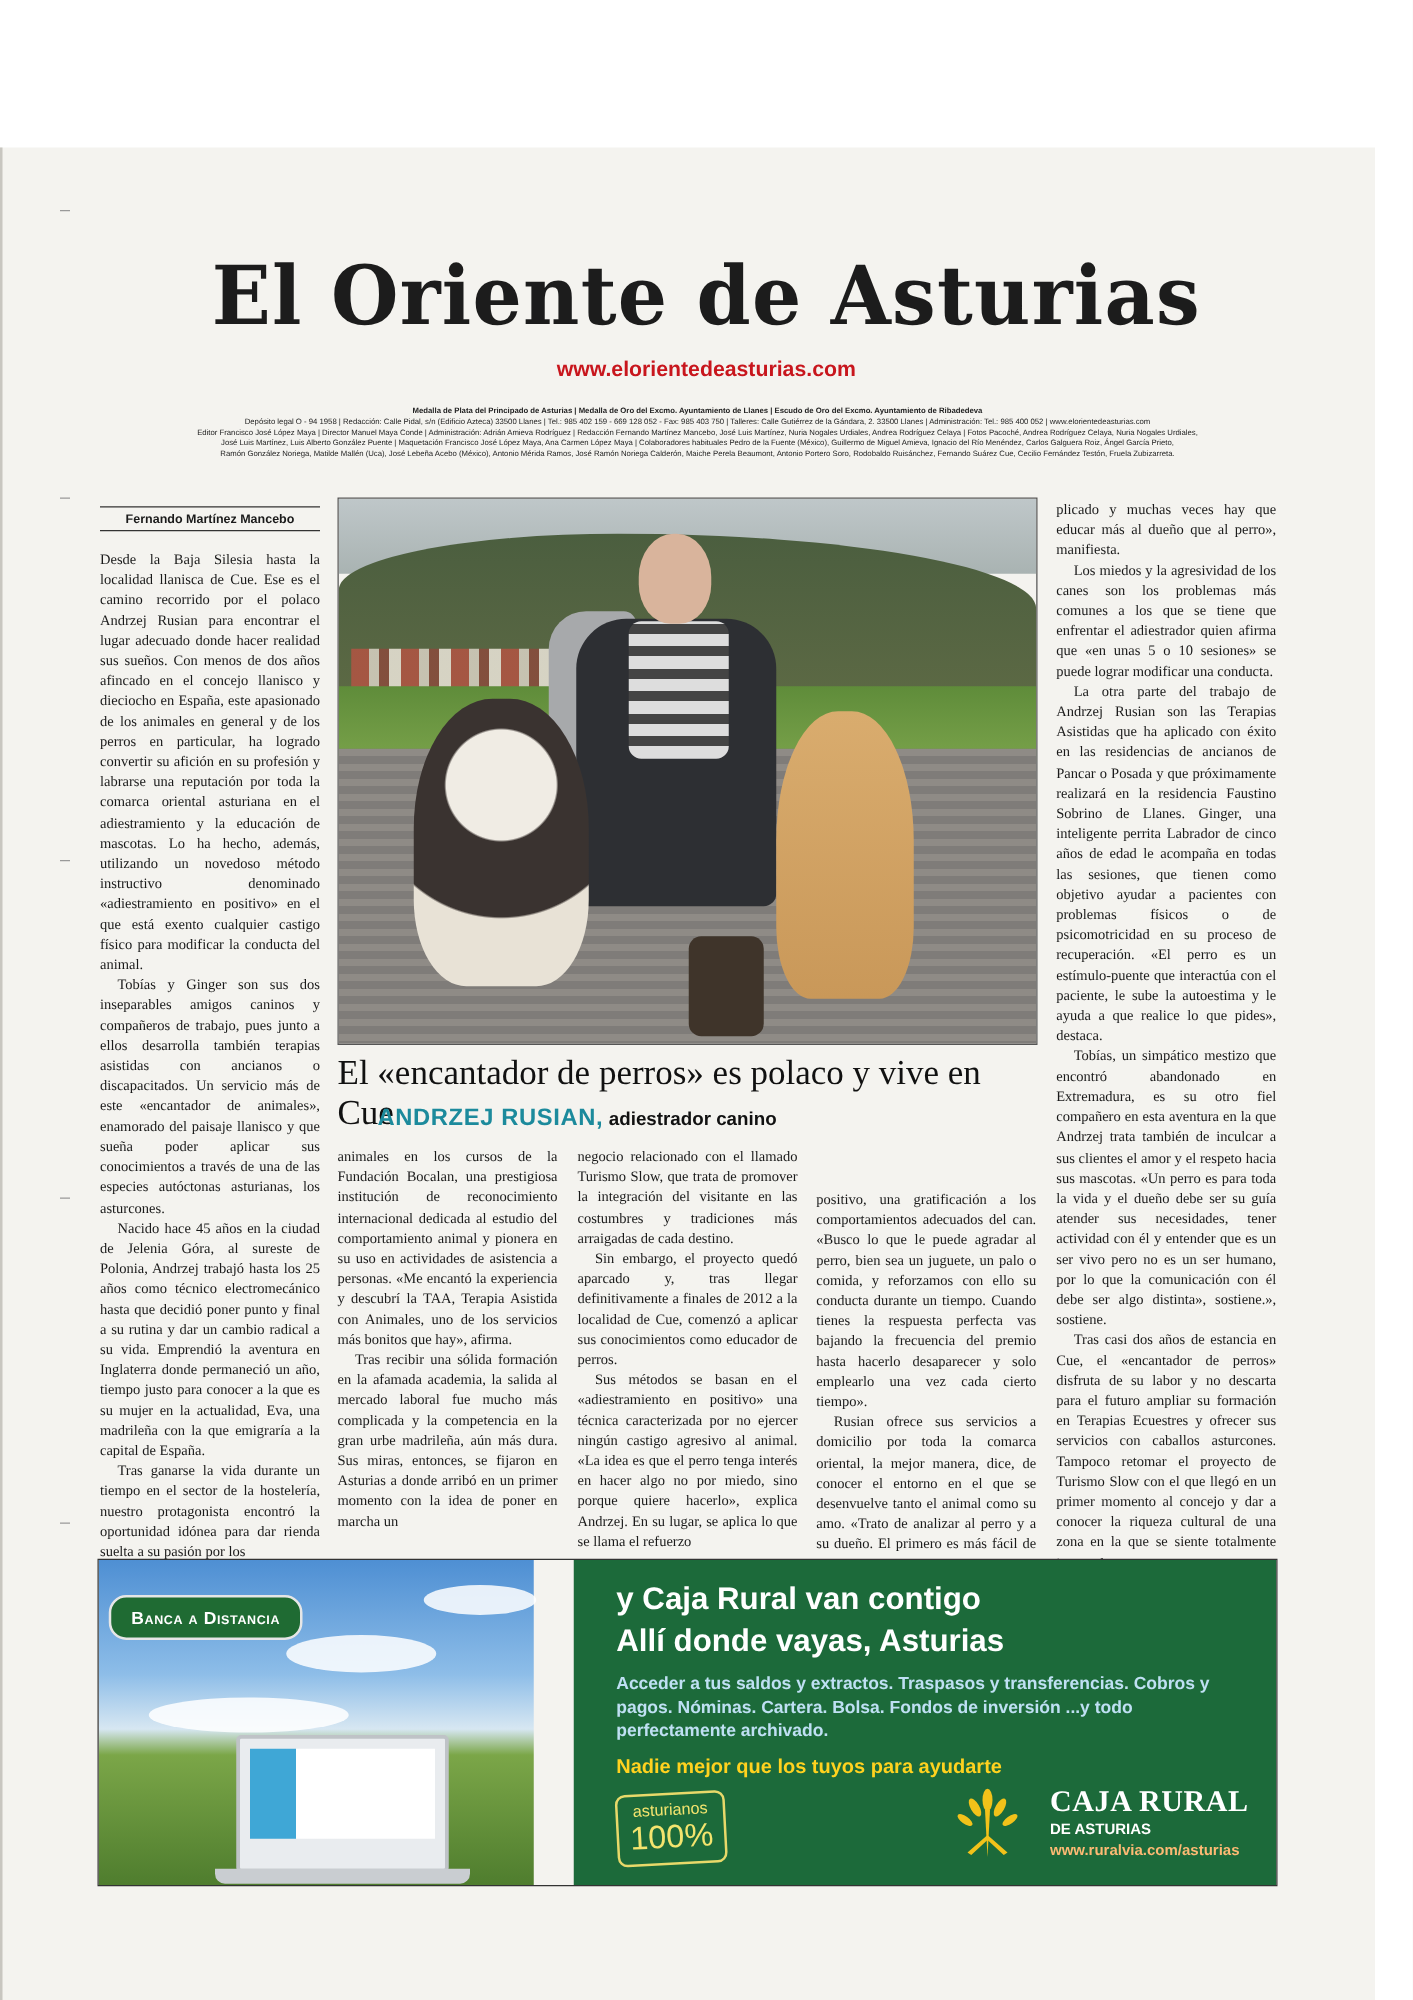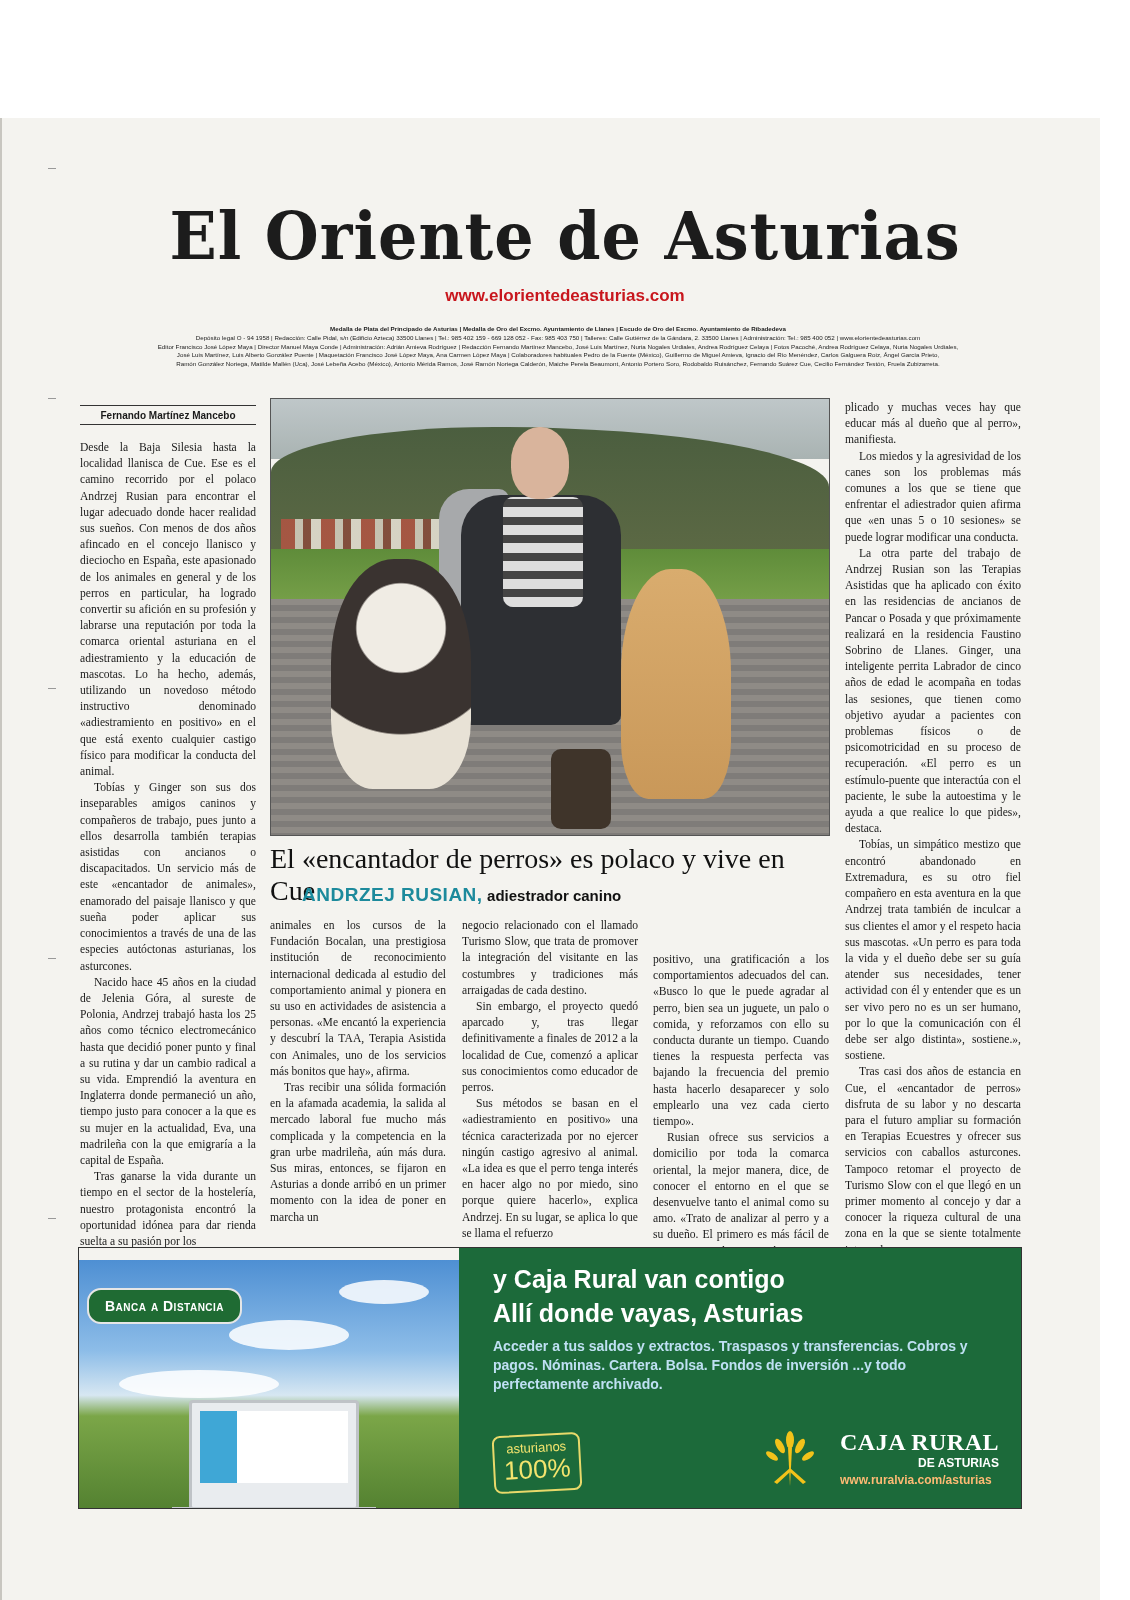--- a/index.html
+++ b/index.html
@@ -69,21 +69,21 @@
     font-family: "Liberation Serif", serif; font-size: 28px; color: #111;
   }
   .subhead { position: absolute; left: 270px; top: 884px; font-family: Liberation Sans, sans-serif; margin-left: 32px; }
   .subhead .name { color: #1c8a9c; font-weight: bold; font-size: 19px; letter-spacing: .5px; }
   .subhead .role { color: #111; font-weight: bold; font-size: 15px; }
 
   .ad {
     position: absolute; left: 78px; top: 1247px; width: 944px; height: 262px;
     border: 1px solid #333; overflow: hidden;
   }
-  .ad-left { position: absolute; left: 0; top: 12px; width: 380px; height: 100%;
+  .ad-left { position: absolute; left: 0; top: 0; width: 348px; height: 100%;
     background: linear-gradient(180deg,#4e8fd3 0%,#8dbde8 35%,#d7e7f2 52%,#7ba648 60%,#4f7d2e 100%); padding-left: 17px; }
   .ad-cloud { position:absolute; border-radius:50%; background: rgba(255,255,255,.85); }
   .ad-tab {
     position: absolute; left: 8px; top: 28px; padding: 8px 16px;
     background: #1f6b33; color: #fff; border: 2px solid #e6e6e6; border-radius: 14px;
     font-family: "Liberation Sans", sans-serif; font-weight: bold; font-size: 14px; font-variant: small-caps; letter-spacing:.5px;
   }
   .laptop { position: absolute; left: 110px; top: 140px; width: 170px; height: 110px; background:#e9ecef; border:3px solid #bfc3c7; border-radius:4px; }
   .laptop .screen { position:absolute; left:8px; top:8px; right:8px; bottom:24px; background: linear-gradient(90deg,#3fa7d6 0 25%,#ffffff 25% 100%); }
   .laptop .base { position:absolute; left:-20px; right:-20px; bottom:-12px; height:12px; background:#c9cdd1; border-radius:0 0 8px 8px; }
@@ -91,21 +91,21 @@
   .ad-right { position: absolute; left: 380px; top: 0; right: 0; height: 100%; background: #1c6a3a; padding: 14px 34px; font-family: "Liberation Sans", sans-serif; }
   .ad-title { color: #fff; font-weight: bold; font-size: 25px; line-height: 34px; }
   .ad-body { color: #bfe0f3; font-weight: bold; font-size: 14px; line-height: 19px; margin-top: 7px; }
   .ad-slogan { color: #ffd21f; font-weight: bold; font-size: 16px; margin-top: 11px; }
   .stamp { position: absolute; left: 34px; top: 186px; width: 88px; height: 58px; border: 2px solid #e8d96a; border-radius: 8px; color:#f3e46e; text-align:center; transform: rotate(-3deg); }
   .stamp .t1 { font-size: 13px; margin-top: 4px; }
   .stamp .t2 { font-size: 26px; line-height: 28px; }
   .logo { position: absolute; right: 22px; top: 180px; display:flex; align-items:center; gap: 20px; }
   .logo svg { width: 60px; height: 60px; }
   .logo-text .l1 { font-family: "Liberation Serif", serif; color:#fff; font-weight:bold; font-size: 24px; letter-spacing: .5px; }
-  .logo-text .l2 { color:#fff; font-weight:bold; font-size: 12px; text-align: right; }
+  .logo-text .l2 { color:#fff; font-weight:bold; font-size: 12px; }
   .logo-text .l3 { color:#fdba74; font-weight:bold; font-size: 12px; margin-top:3px; }
 </style>
 </head>
 <body>
 
 <div class="page">
   <div class="edge-mark" style="top:50px"></div>
   <div class="edge-mark" style="top:280px"></div>
   <div class="edge-mark" style="top:570px"></div>
   <div class="edge-mark" style="top:840px"></div>
@@ -184,20 +184,21 @@
         <div class="screen"></div>
         <div class="base"></div>
       </div>
   </div>
   <div class="ad-right">
     <div class="ad-title">
       <div>y Caja Rural van contigo</div>
       <div>Allí donde vayas, Asturias</div>
     </div>
     <div class="ad-body">Acceder a tus saldos y extractos. Traspasos y transferencias. Cobros y pagos. Nóminas. Cartera. Bolsa. Fondos de inversión ...y todo perfectamente archivado.</div>
+    <div class="ad-slogan">Nadie mejor que los tuyos para ayudarte</div>
     <div class="stamp">
       <div class="t1">asturianos</div>
       <div class="t2">100%</div>
     </div>
     <div class="logo">
       <svg viewBox="0 0 60 60">
         <g fill="#f2c21a">
           <path d="M30 58 L28 20 L32 20 Z"></path>
           <ellipse cx="30" cy="12" rx="4" ry="9"></ellipse>
           <ellipse cx="20" cy="18" rx="3.5" ry="8" transform="rotate(-30 20 18)"></ellipse>

